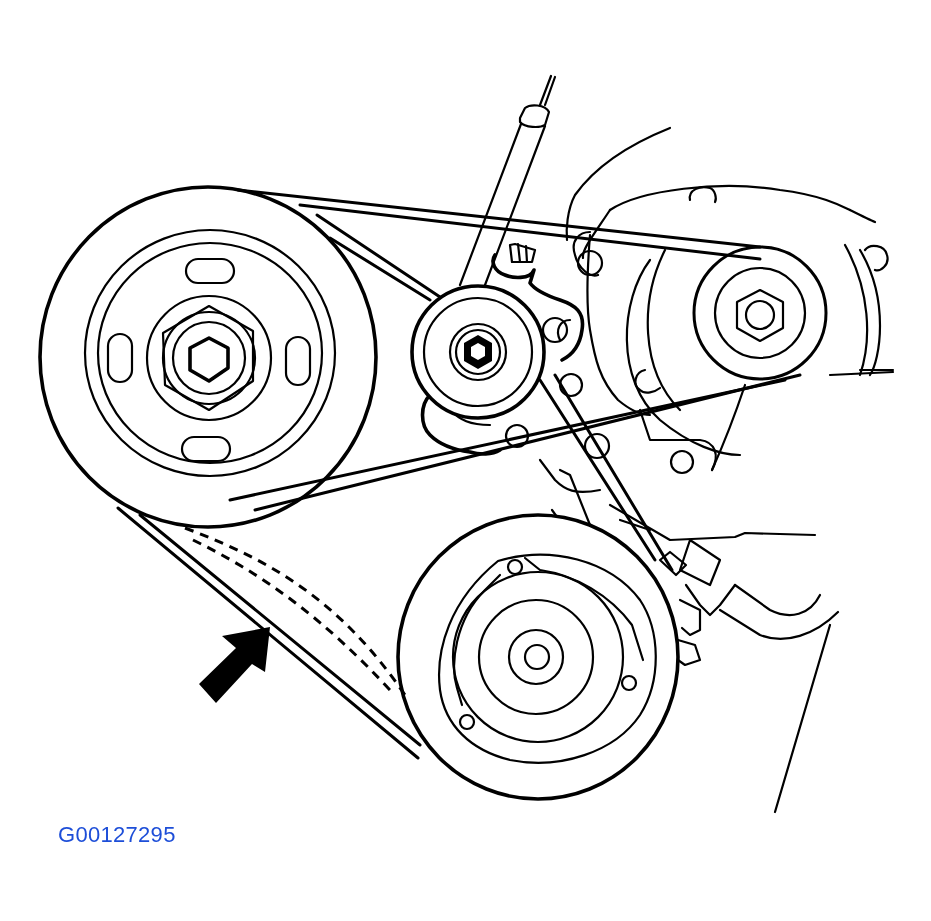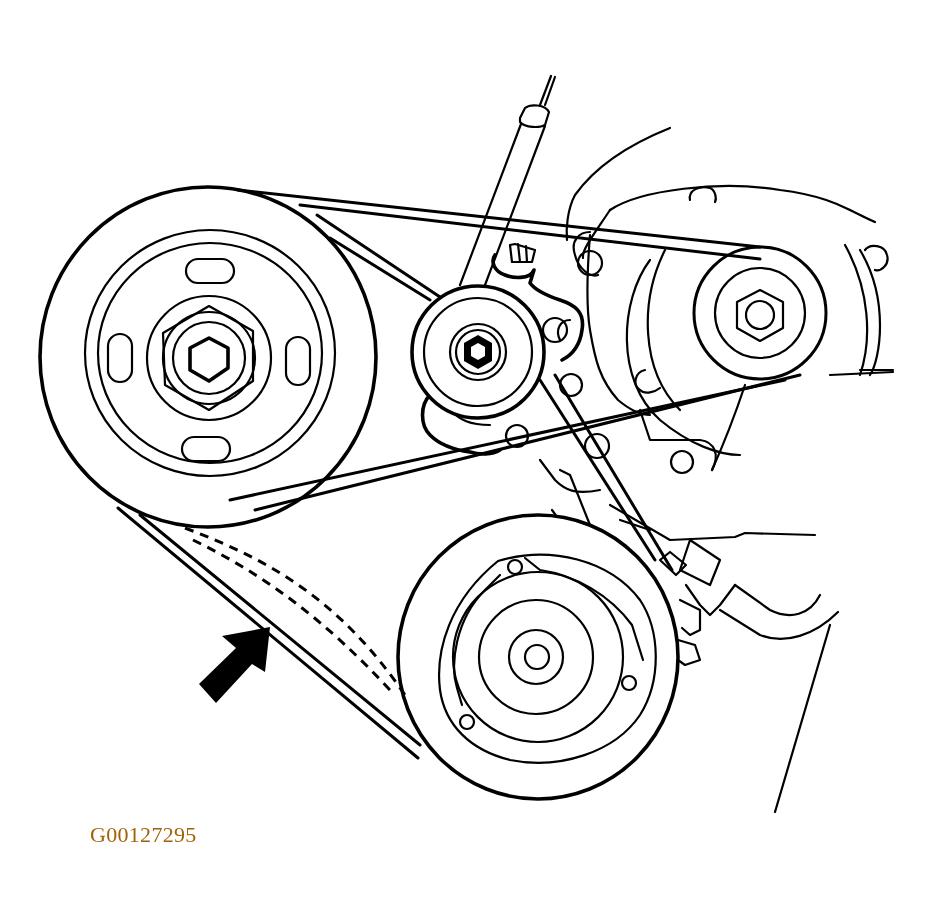--- a/index.html
+++ b/index.html
@@ -5,23 +5,22 @@
     html, body { margin: 0; padding: 0; background: #ffffff; }
     body { width: 931px; height: 921px; position: relative; overflow: hidden; }
     #diagram { position: absolute; left: 0; top: 0; width: 931px; height: 921px; }
     .ln { fill: none; stroke: #000; stroke-width: 3; stroke-linecap: round; stroke-linejoin: round; }
     .thin { fill: none; stroke: #000; stroke-width: 2.2; stroke-linecap: round; stroke-linejoin: round; }
     .thick { fill: none; stroke: #000; stroke-width: 3.6; stroke-linecap: round; stroke-linejoin: round; }
     .dash { fill: none; stroke: #000; stroke-width: 3; stroke-dasharray: 9 7; }
     .fillwhite { fill: #fff; }
     .caption {
       position: absolute; left: 58px; top: 822px;
-      font-family: Liberation Serif, serif; font-size: 22px; color: #a16207;
+      font-family: Liberation Sans, sans-serif; font-size: 22px; color: #1d4ed8;
       letter-spacing: 0.3px;
-      margin-left: 32px;
     }
   </style>
 </head>
 <body>
 
 <svg id="diagram" viewBox="0 0 931 921" xmlns="http://www.w3.org/2000/svg">
 
   <g>
 
     <path class="thin" d="M670,128 C640,140 600,160 575,195 C567,210 566,230 567,240"></path>

